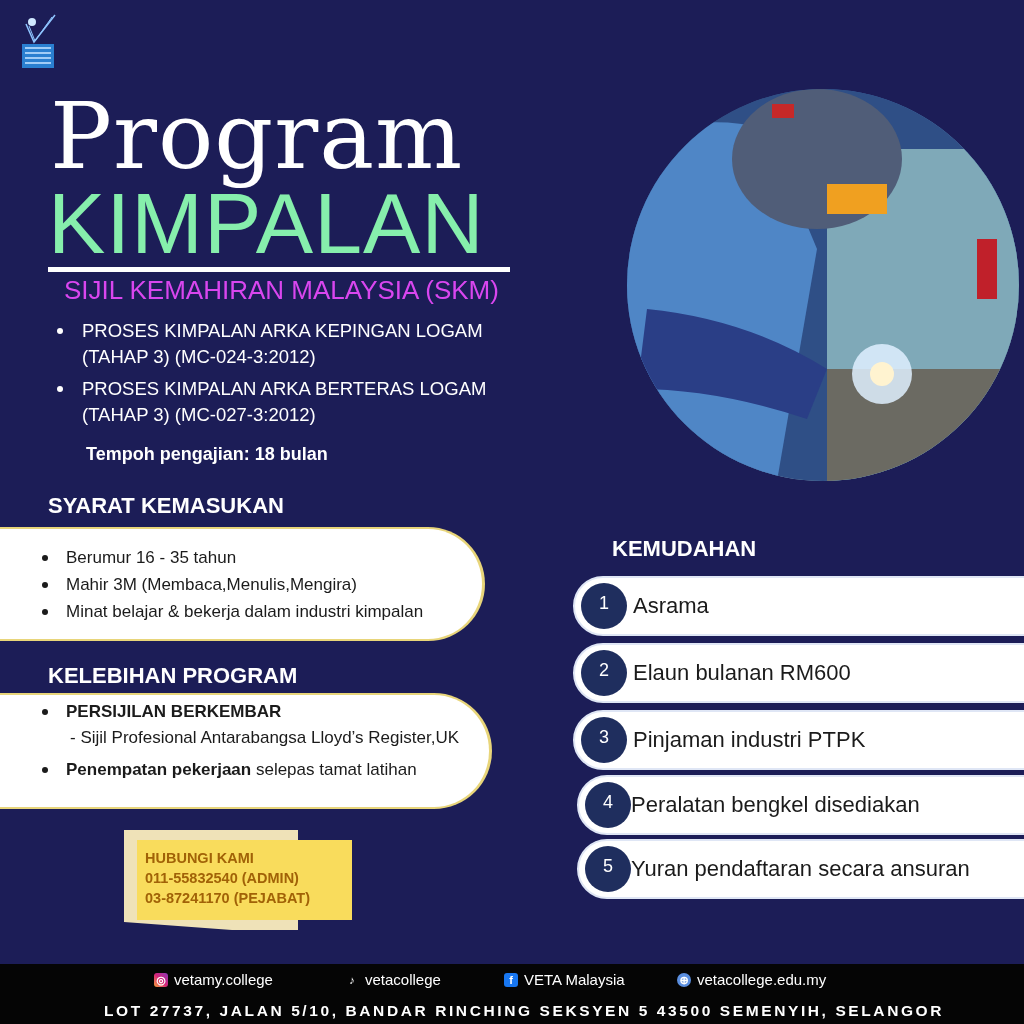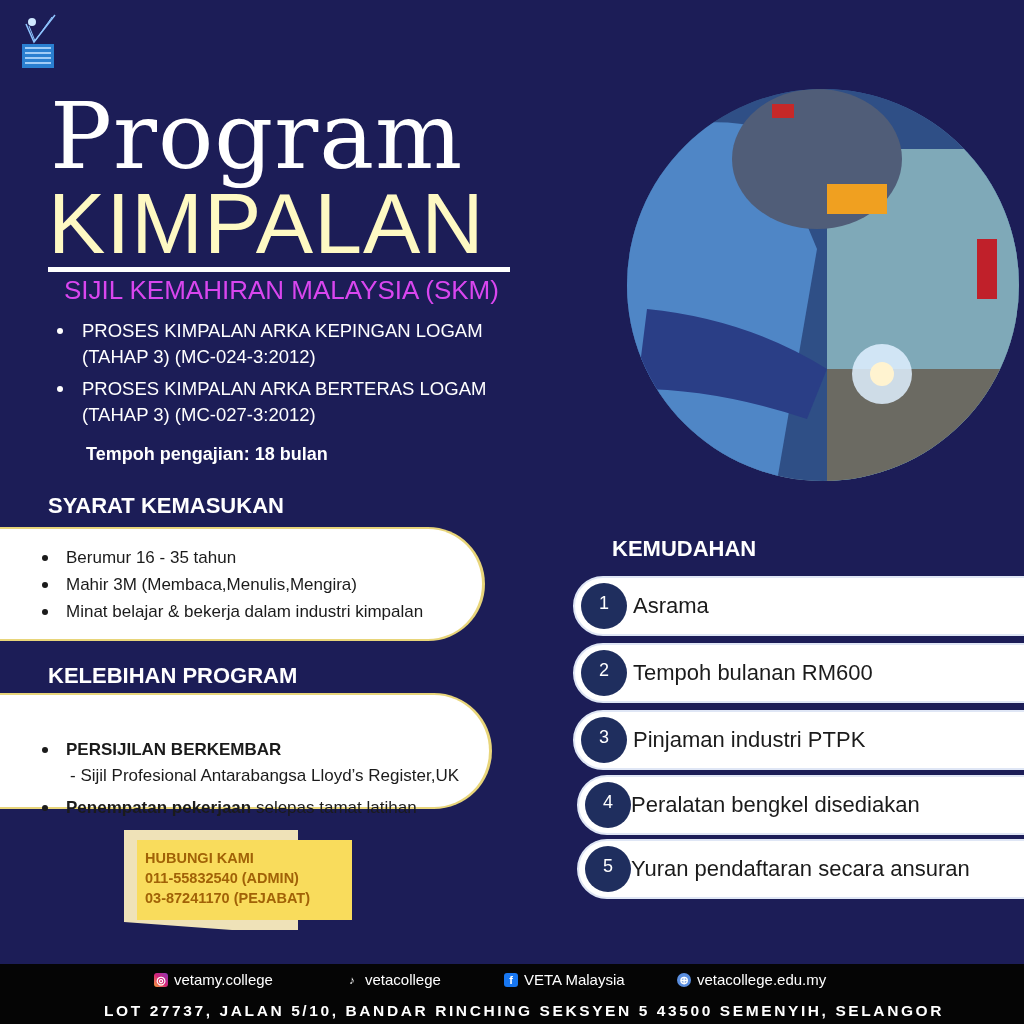--- a/index.html
+++ b/index.html
@@ -3,21 +3,21 @@
 <meta charset="utf-8">
 <style>
   html,body{margin:0;padding:0;}
   body{width:1024px;height:1024px;position:relative;overflow:hidden;background:#1c1d57;font-family:"Liberation Sans",sans-serif;color:#fff;}
   .abs{position:absolute;}
   .logo{left:22px;top:14px;width:34px;height:58px;}
   .logo .mark{position:absolute;left:0;top:0;width:34px;height:30px;}
   .logo .box{position:absolute;left:0;top:30px;width:32px;height:24px;background:#2a7fd0;}
   .logo .box i{display:block;height:2px;margin:3px 3px 0;background:#bfe0ff;opacity:.8;}
   .title-program{left:50px;top:82px;font-family:"DejaVu Serif",serif;font-size:92px;line-height:110px;color:#fff;letter-spacing:1px;}
-  .title-kimpalan{left:48px;top:182px;font-size:86px;line-height:82px;color:#fef9c3;letter-spacing:1px;}
+  .title-kimpalan{left:48px;top:182px;font-size:86px;line-height:82px;color:#86efac;letter-spacing:1px;}
   .rule{left:48px;top:267px;width:462px;height:5px;background:#fff;}
   .skm{left:64px;top:275px;font-size:26px;line-height:30px;color:#d946ef;}
   .prog-list{left:52px;top:318px;width:470px;margin:0;padding:0;list-style:none;font-size:18.5px;line-height:26px;}
   .prog-list li{position:relative;padding-left:30px;margin-bottom:6px;}
   .prog-list li::before{content:"";position:absolute;left:5px;top:10px;width:6px;height:6px;border-radius:50%;background:#fff;}
   .tempoh{left:86px;top:444px;font-size:18px;font-weight:bold;}
   .sec-title{font-size:22px;font-weight:bold;color:#fff;}
   .pill{background:#fff;border-radius:0 60px 60px 0;border-right:3px solid #e8d57a;border-bottom:2px solid #e8d57a;border-top:2px solid #e8d57a;color:#1b1b1b;}
   .pill ul{list-style:none;margin:0;padding:0;}
   .pill li{position:relative;padding-left:66px;font-size:17px;line-height:27px;}
@@ -68,21 +68,21 @@
   <ul>
     <li>Berumur 16 - 35 tahun</li>
     <li>Mahir 3M (Membaca,Menulis,Mengira)</li>
     <li>Minat belajar &amp; bekerja dalam industri kimpalan</li>
   </ul>
 </div>
 
 <div class="abs sec-title" style="left:48px;top:663px;">KELEBIHAN PROGRAM</div>
 <div class="abs pill" style="left:0;top:693px;width:492px;height:116px;box-sizing:border-box;padding-top:3px;">
   <ul>
-    <li style="font-weight:bold;margin-top:38px;">PERSIJILAN BERKEMBAR</li>
+    <li style="font-weight:bold;">PERSIJILAN BERKEMBAR</li>
   </ul>
   <div class="sub">- Sijil Profesional Antarabangsa Lloyd’s Register,UK</div>
   <ul style="margin-top:6px;">
     <li><b>Penempatan pekerjaan</b><span> selepas tamat latihan</span></li>
   </ul>
 </div>
 
 <div class="abs contact-back"></div>
 <div class="abs contact">
   <div>HUBUNGI KAMI</div>
@@ -106,21 +106,21 @@
   </svg>
 </div>
 
 <div class="abs sec-title kemudahan">KEMUDAHAN</div>
 <div class="abs fac" style="top:576px;">
   <div class="num">1</div>
   <div class="lbl">Asrama</div>
 </div>
 <div class="abs fac" style="top:643px;">
   <div class="num">2</div>
-  <div class="lbl">Tempoh bulanan RM600</div>
+  <div class="lbl">Elaun bulanan RM600</div>
 </div>
 <div class="abs fac" style="top:710px;">
   <div class="num">3</div>
   <div class="lbl">Pinjaman industri PTPK</div>
 </div>
 <div class="abs fac" style="top:775px;left:577px;">
   <div class="num">4</div>
   <div class="lbl" style="left:52px;">Peralatan bengkel disediakan</div>
 </div>
 <div class="abs fac" style="top:839px;left:577px;">

